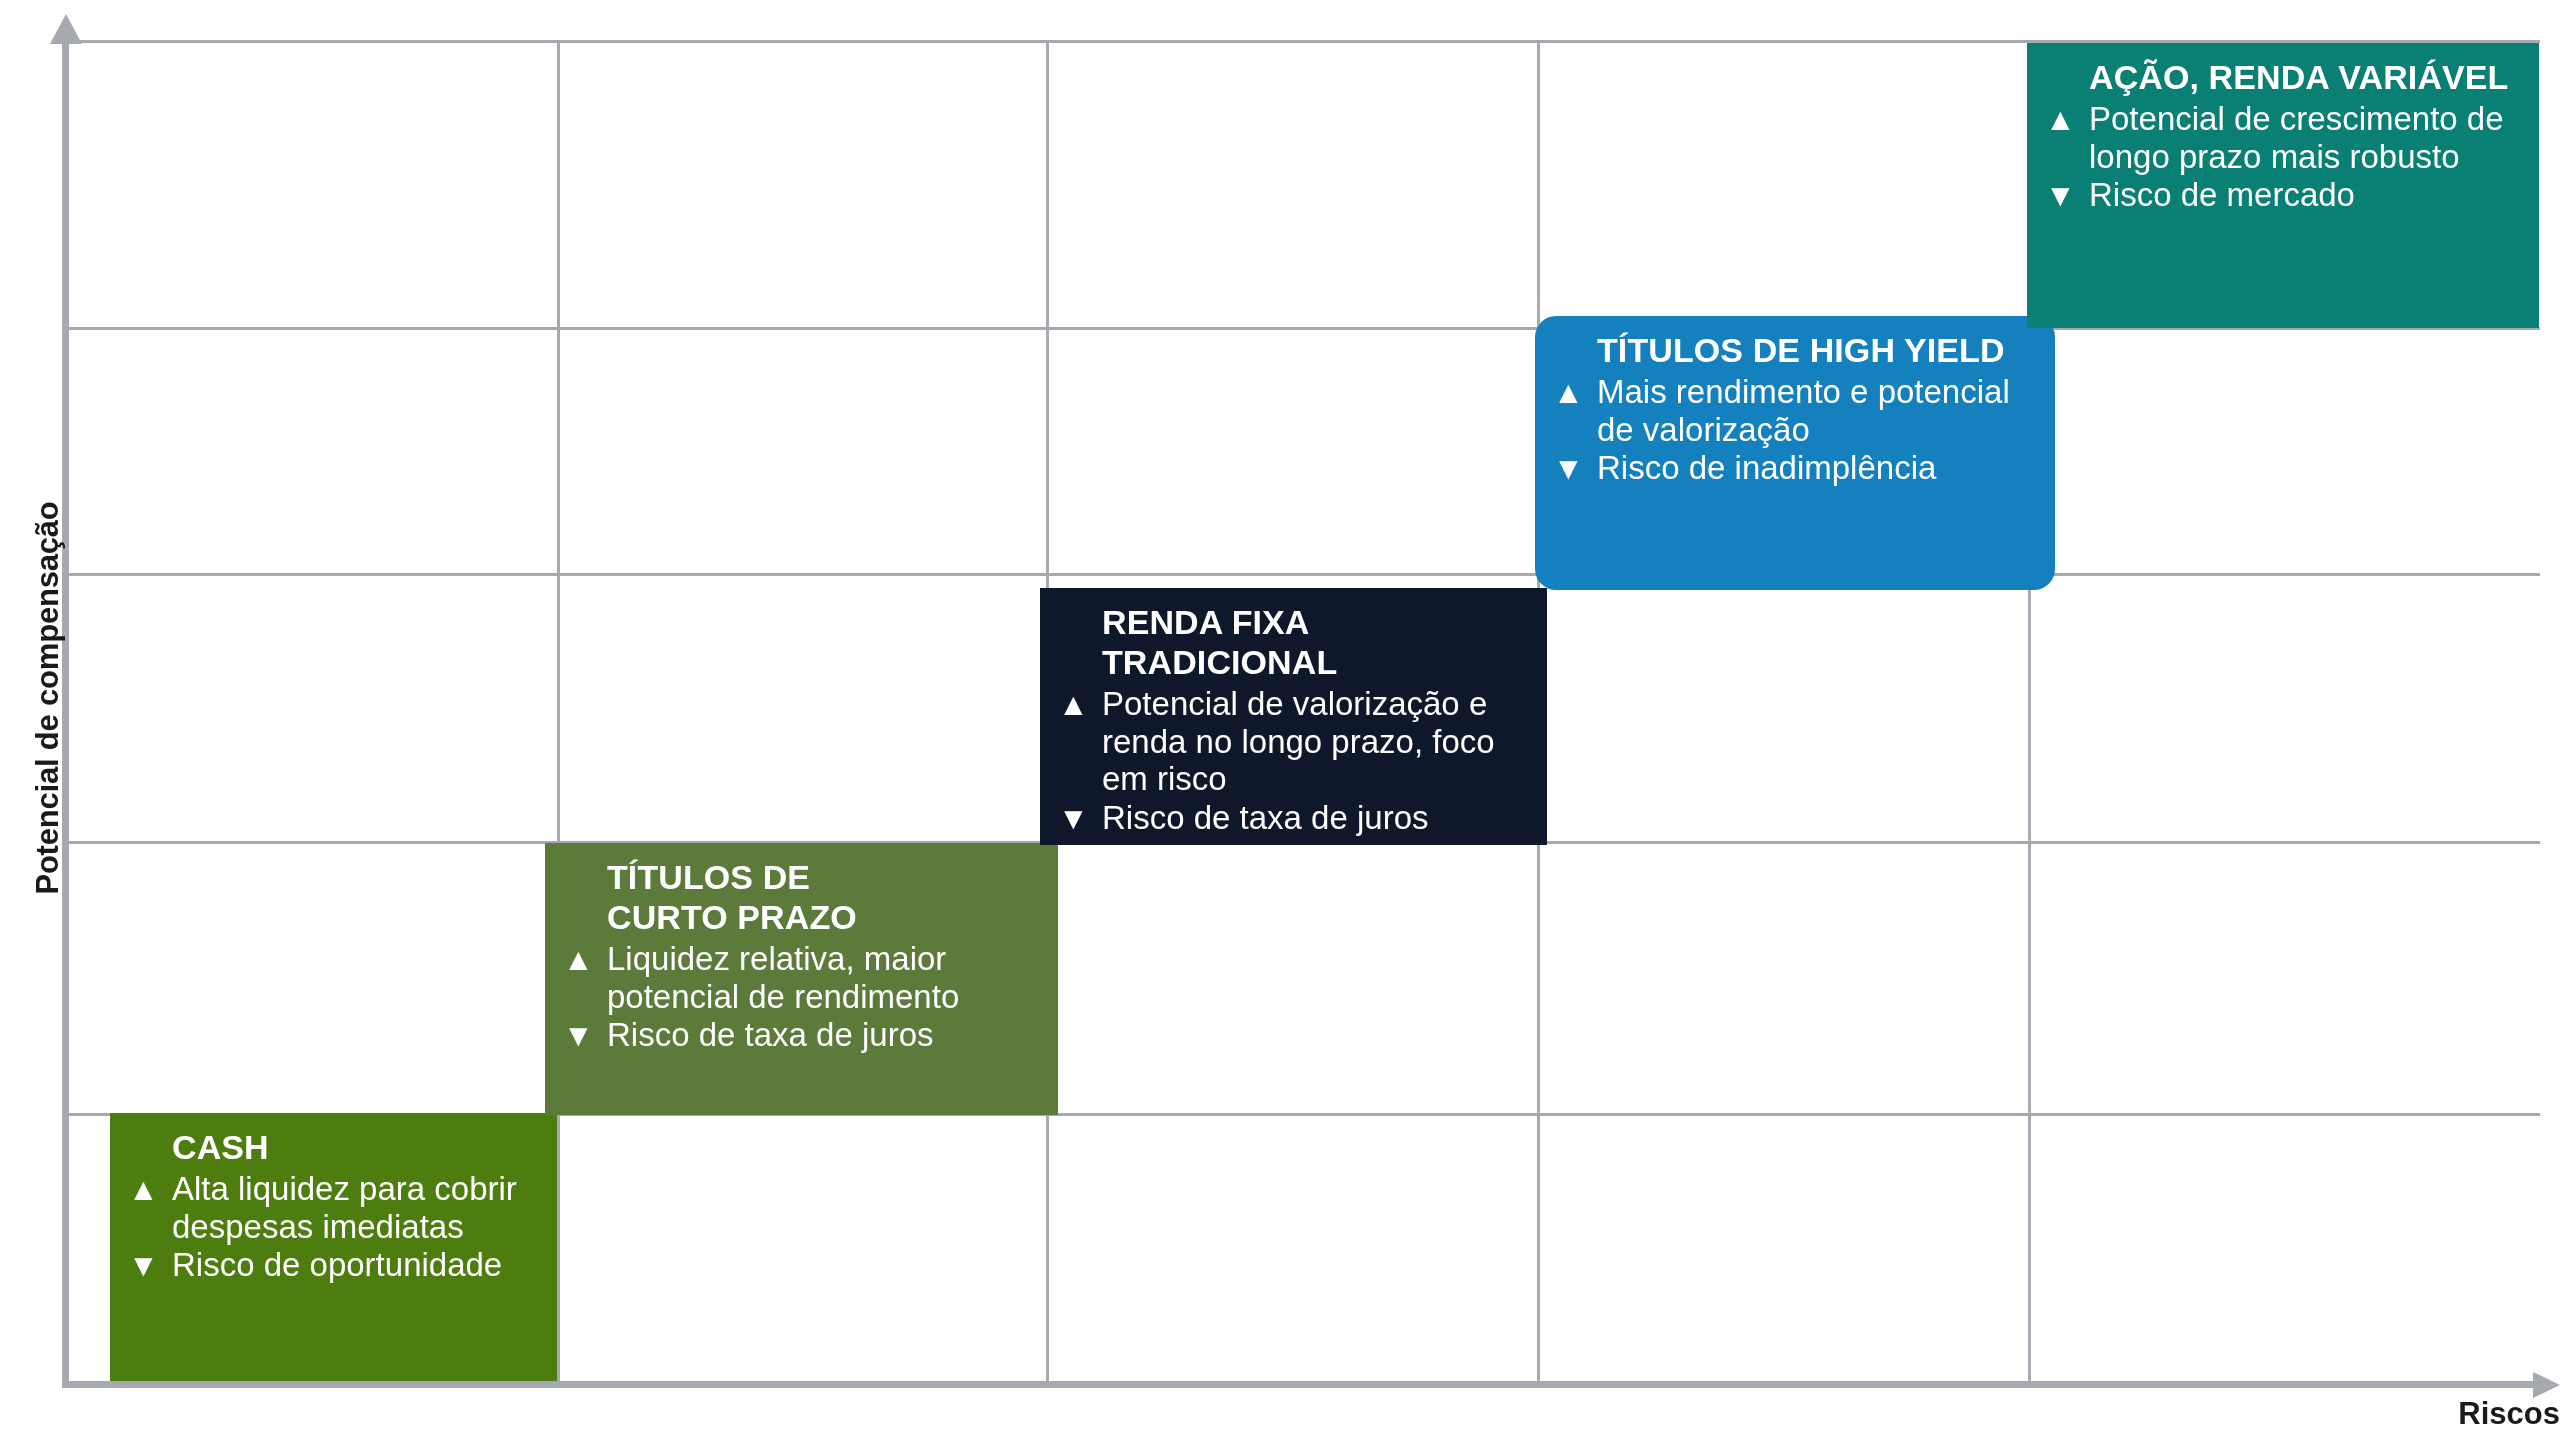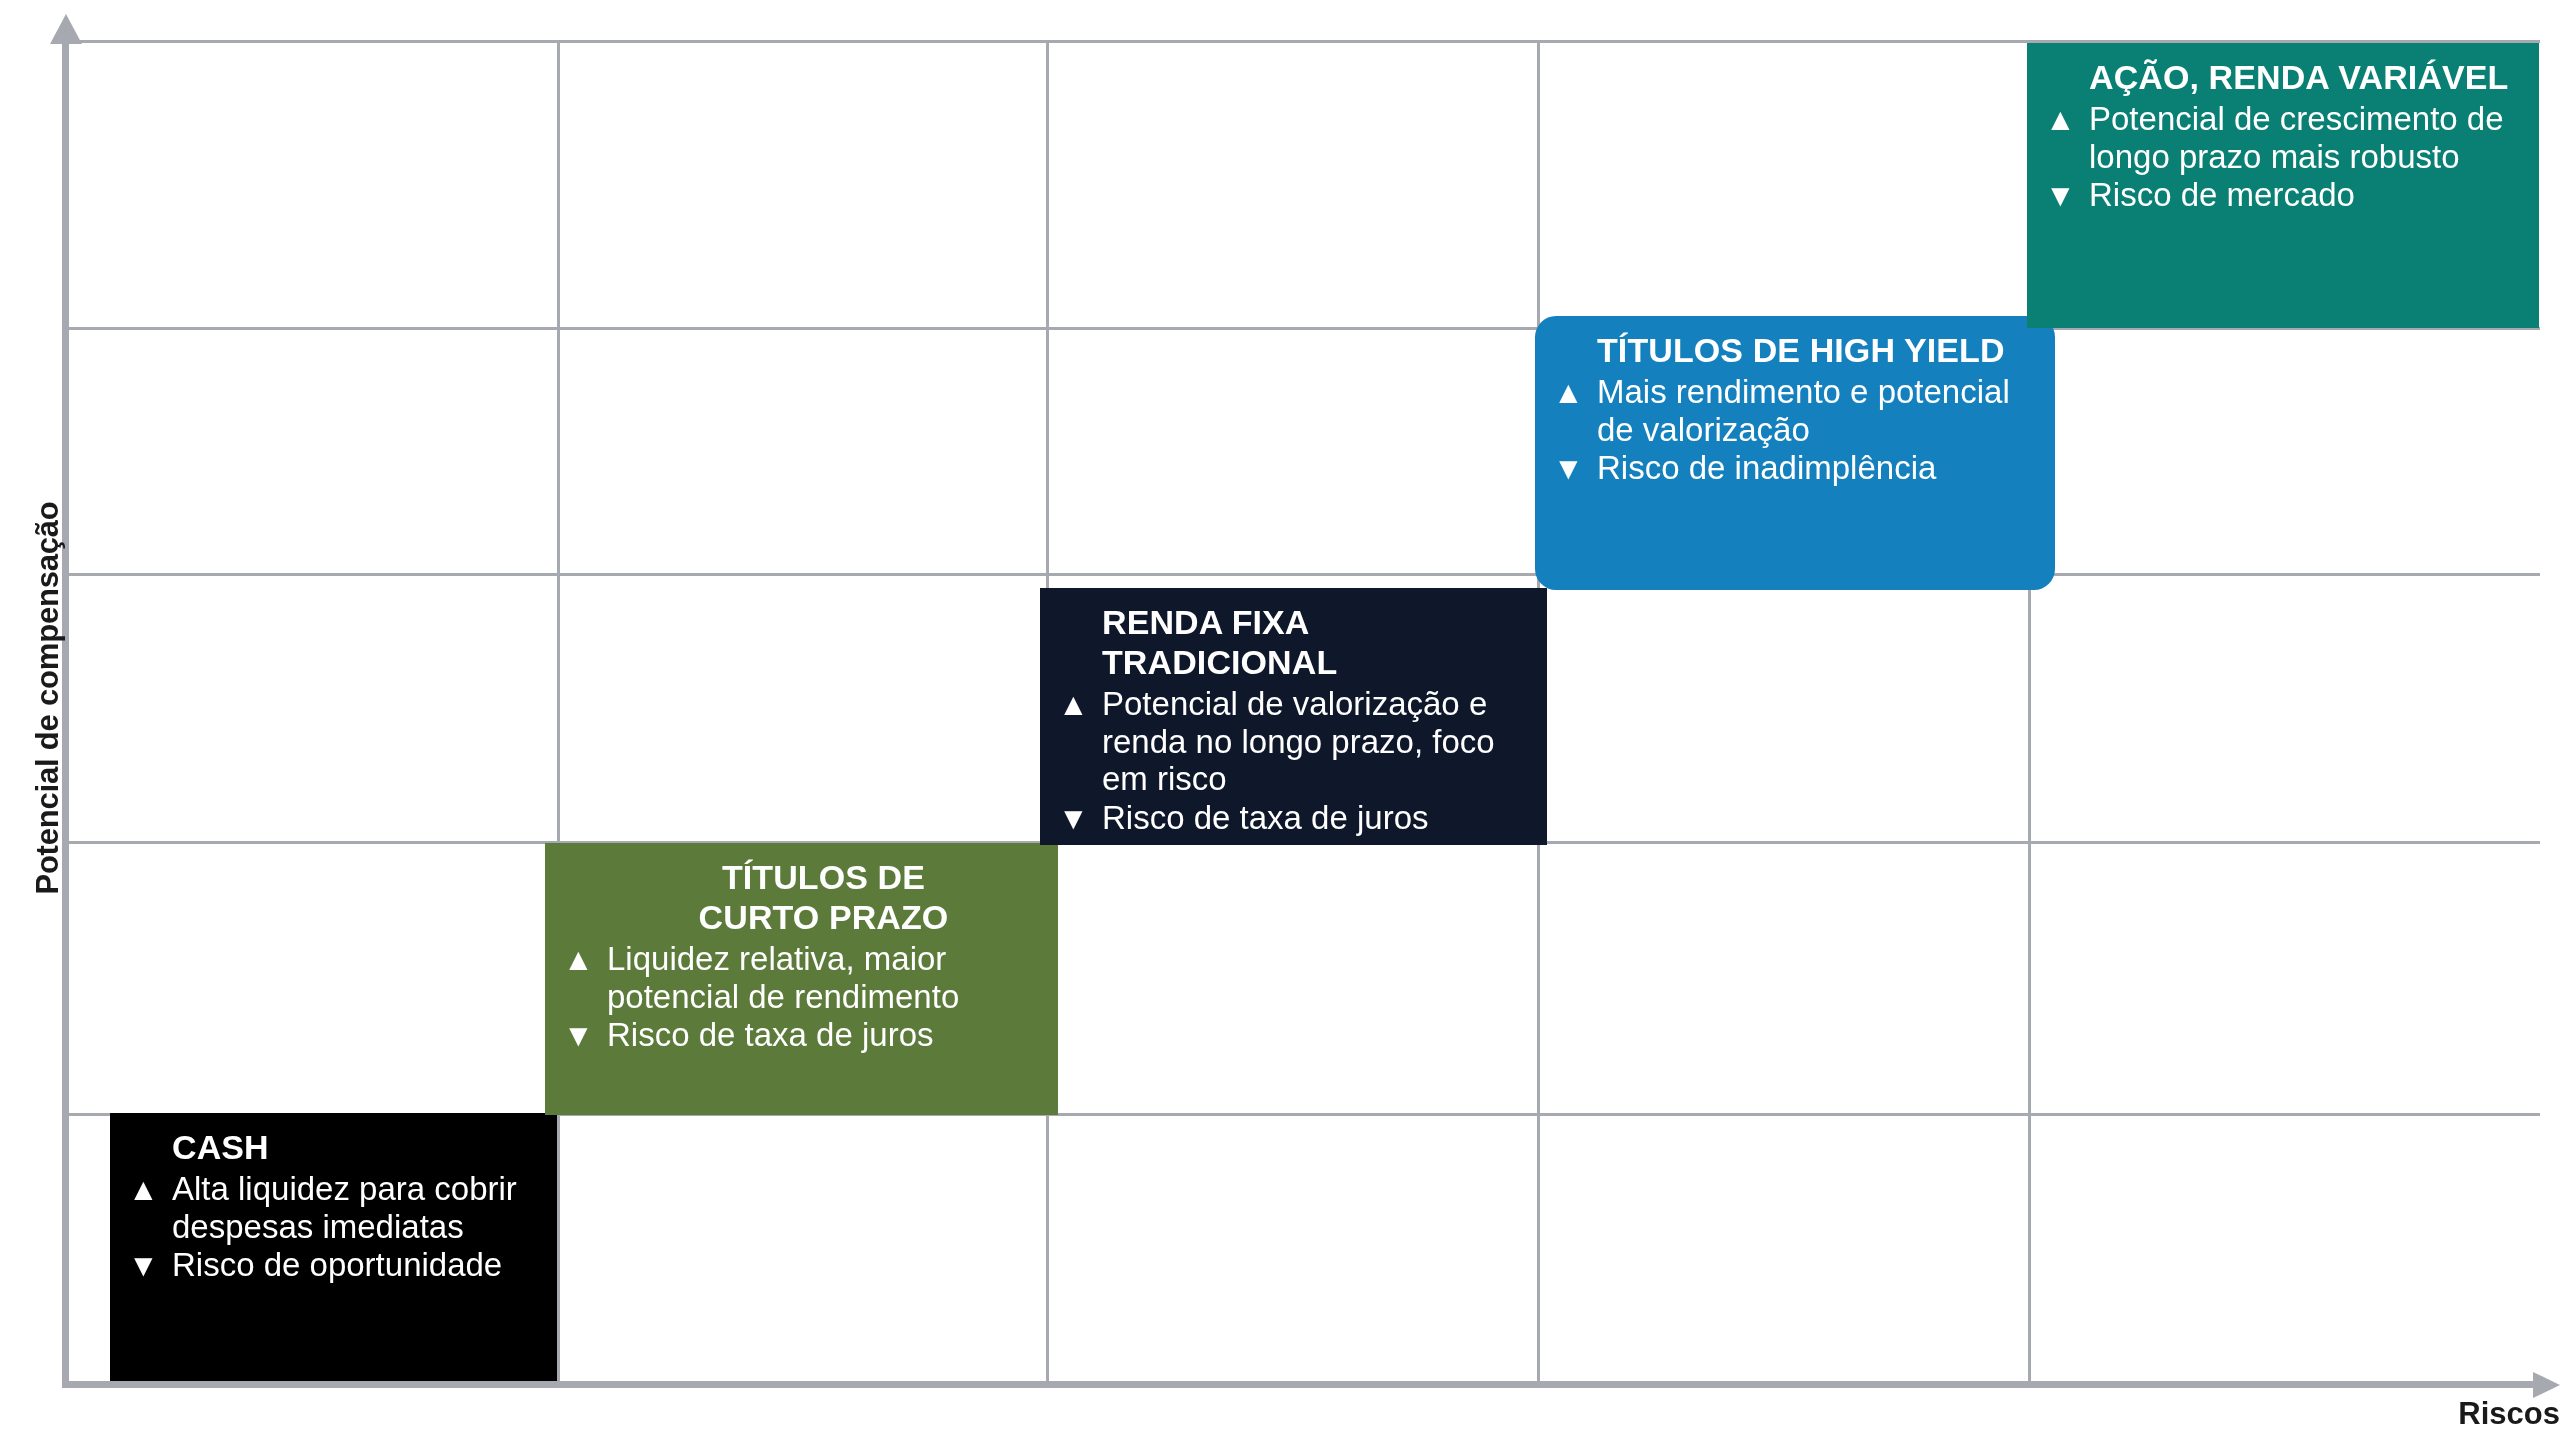--- a/index.html
+++ b/index.html
@@ -141,21 +141,21 @@
   #box-cash        { left: 110px;  top: 1113px; width: 447px; height: 268px; background: #0a5378; }
   #box-short-term  { left: 545px;  top: 843px;  width: 513px; height: 272px; background: #5c7a3a; }
   #box-fixed-inc   { left: 1040px; top: 588px;  width: 507px; height: 257px; background: #6b1a4d; }
   #box-high-yield  { left: 1535px; top: 316px;  width: 520px; height: 274px; background: #1481be; border-radius: 21px; }
   #box-equity      { left: 2027px; top: 43px;   width: 512px; height: 285px; background: #0a7f74; }
 
   #box-cash .step-title,
   #box-fixed-inc .step-title,
   #box-high-yield .step-title,
   #box-equity .step-title { padding-left: 44px; }
-  #box-short-term .step-title { padding-left: 44px; text-align: center; }
+  #box-short-term .step-title { padding-left: 44px; }
   #box-equity .step-title { padding-left: 44px; }
 </style>
 </head>
 <body>
 
 <div id="chart-root">
 
   <div class="gridline-h" style="top:40px;"></div>
   <div class="gridline-h" style="top:327px;"></div>
   <div class="gridline-h" style="top:573px;"></div>
@@ -168,21 +168,21 @@
   <div class="gridline-v" style="left:2028px;"></div>
 
   <div class="axis-line-y"></div>
   <div class="axis-arrow-y"></div>
   <div class="axis-line-x"></div>
   <div class="axis-arrow-x"></div>
 
   <div class="ylabel">Potencial de compensação</div>
   <div class="xlabel">Riscos</div>
 
-  <div class="step-box" id="box-cash" style="background: #000000;">
+  <div class="step-box" id="box-cash" style="background: #4d7c0f;">
     <div class="step-title">CASH</div>
     <div class="bullet-row">
       <span class="bullet-mark">▲</span>
       <span class="bullet-text">Alta liquidez para cobrir despesas imediatas</span>
     </div>
     <div class="bullet-row">
       <span class="bullet-mark">▼</span>
       <span class="bullet-text">Risco de oportunidade</span>
     </div>
   </div>

